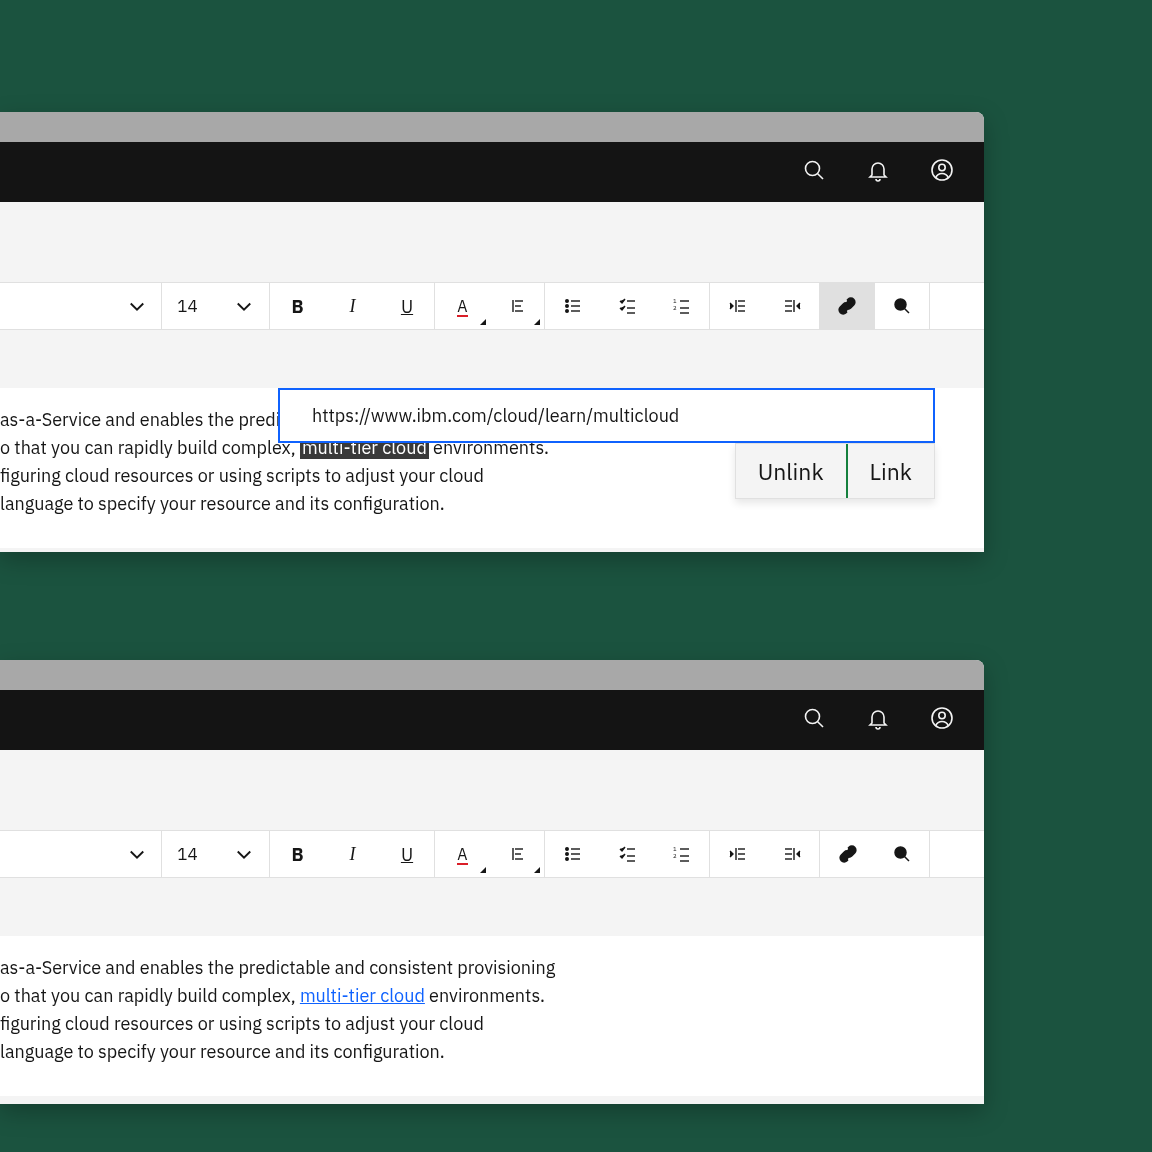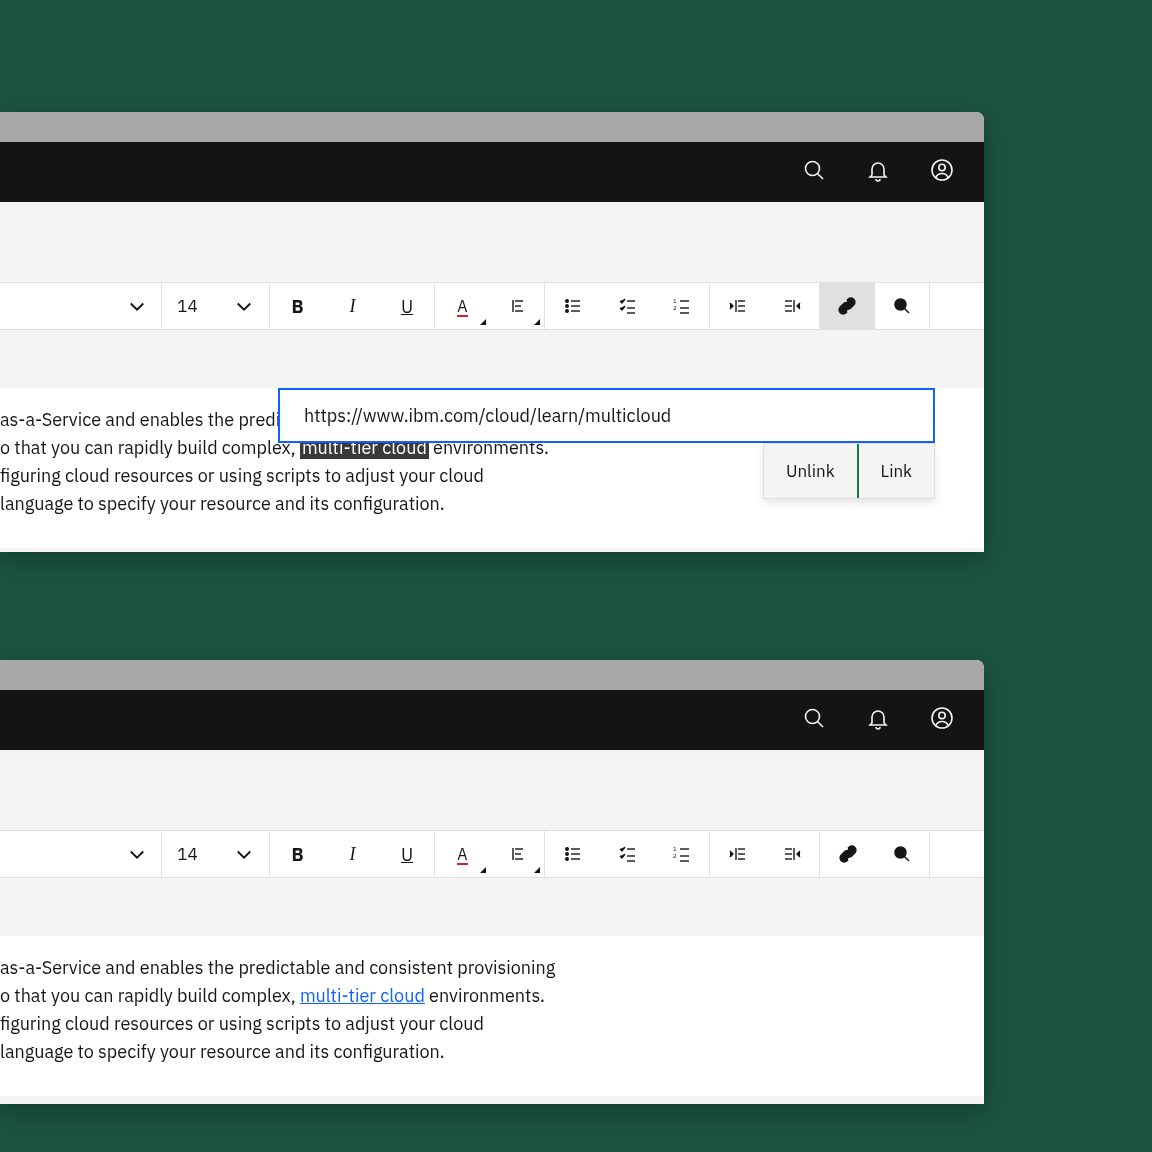--- a/index.html
+++ b/index.html
@@ -93,41 +93,41 @@
     top: 0;
     left: 278px;
     width: 657px;
     background: #fff;
   }
   .link-input {
     width: 657px;
     height: 55px;
     border: 2px solid #0f62fe;
     background: #fff;
-    padding: 0 24px;
+    padding: 0 32px;
     font-size: 18px;
     color: #161616;
     font-family: inherit;
     outline: none;
   }
   .link-actions {
     position: absolute;
     top: 55px;
     right: 0;
     display: flex;
     background: #f4f4f4;
     border: 1px solid #e0e0e0;
     box-shadow: 0 4px 8px rgba(0,0,0,.10);
   }
   .link-actions button {
     height: 54px;
     padding: 0 22px;
     background: #f4f4f4;
     border: none;
-    font-size: 17px;
+    font-size: 23px;
     color: #161616;
     font-family: inherit;
     cursor: pointer;
   }
   .link-actions button + button { border-left: 2px solid #15803d; }
   .chev { width: 16px; height: 16px; }
   .chev polyline { fill: none; stroke: #161616; stroke-width: 1.5; }
 </style>
 </head>
 <body>

